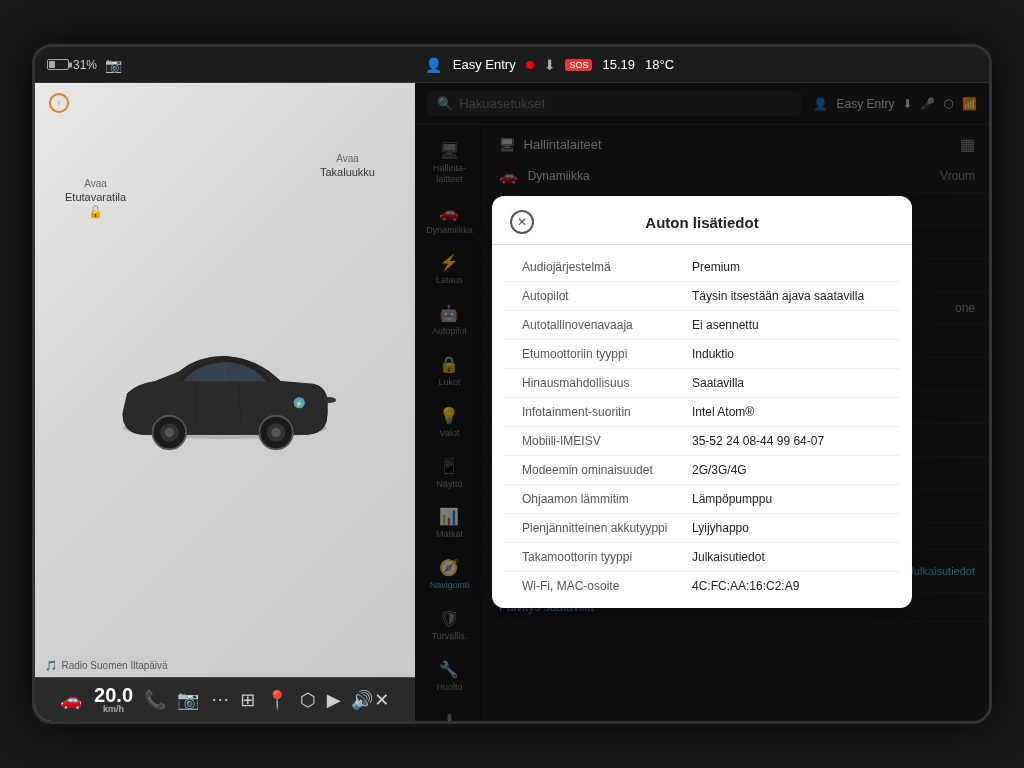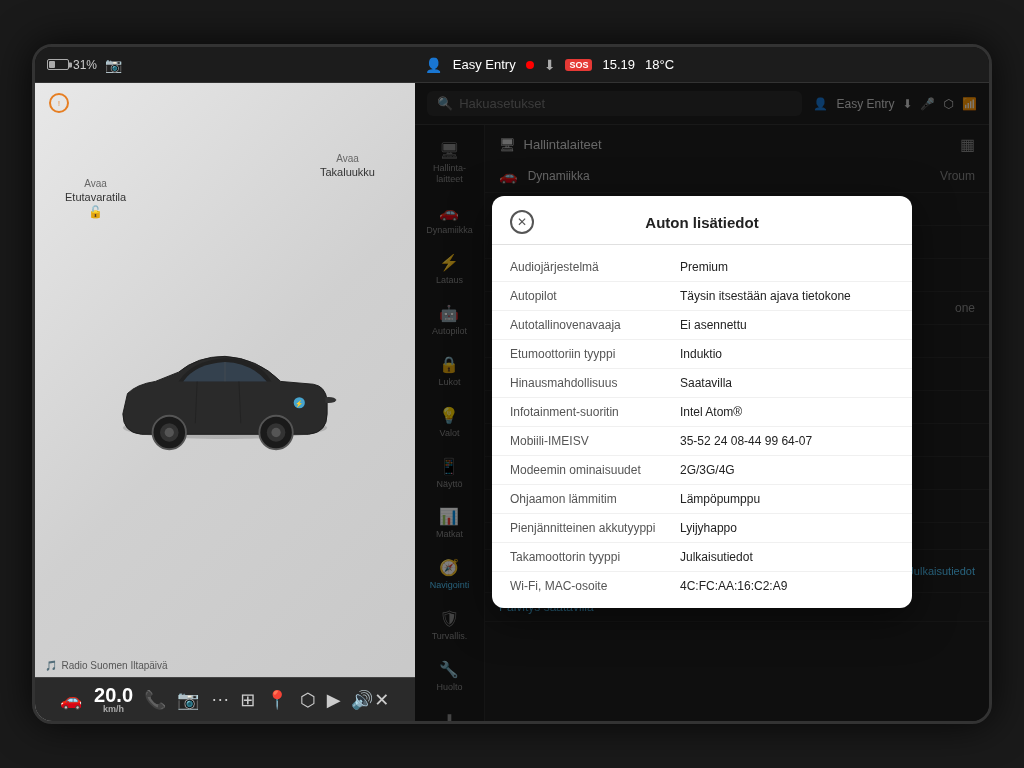--- a/index.html
+++ b/index.html
@@ -94,21 +94,21 @@
     .record-dot {
       width: 8px;
       height: 8px;
       background: red;
       border-radius: 50%;
     }
     .sos-badge {
       background: #e53935;
       color: white;
       font-size: 9px;
-      font-weight: bold;
+      font-weight: normal;
       padding: 1px 4px;
       border-radius: 3px;
     }
     .download-icon { color: #aaa; font-size: 14px; }
     
     .main-content {
       display: flex;
       flex: 1;
       overflow: hidden;
     }
@@ -343,21 +343,21 @@
       border: 2px solid #555;
       border-radius: 50%;
       display: flex;
       align-items: center;
       justify-content: center;
       font-size: 12px;
       color: #555;
       cursor: pointer;
     }
     .dialog-body {
-      padding: 8px 0;
+      padding: 8px 12px;
     }
     .dialog-row {
       display: flex;
       align-items: flex-start;
       padding: 7px 18px;
       border-bottom: 1px solid #f0f0f0;
     }
     .dialog-row:last-child { border-bottom: none; }
     .dialog-key {
       width: 170px;
@@ -657,21 +657,21 @@
             <span class="dialog-title">Auton lisätiedot</span>
             <div style="width:24px;"></div>
           </div>
           <div class="dialog-body" id="dialog-rows-container">
           <div class="dialog-row">
       <span class="dialog-key">Audiojärjestelmä</span>
       <span class="dialog-value">Premium</span>
     </div>
               <div class="dialog-row">
       <span class="dialog-key">Autopilot</span>
-      <span class="dialog-value">Täysin itsestään ajava tietokone</span>
+      <span class="dialog-value">Täysin itsestään ajava saatavilla</span>
     </div>
               <div class="dialog-row">
       <span class="dialog-key">Autotallinovenavaaja</span>
       <span class="dialog-value">Ei asennettu</span>
     </div>
               <div class="dialog-row">
       <span class="dialog-key">Etumoottoriin tyyppi</span>
       <span class="dialog-value">Induktio</span>
     </div>
               <div class="dialog-row">

